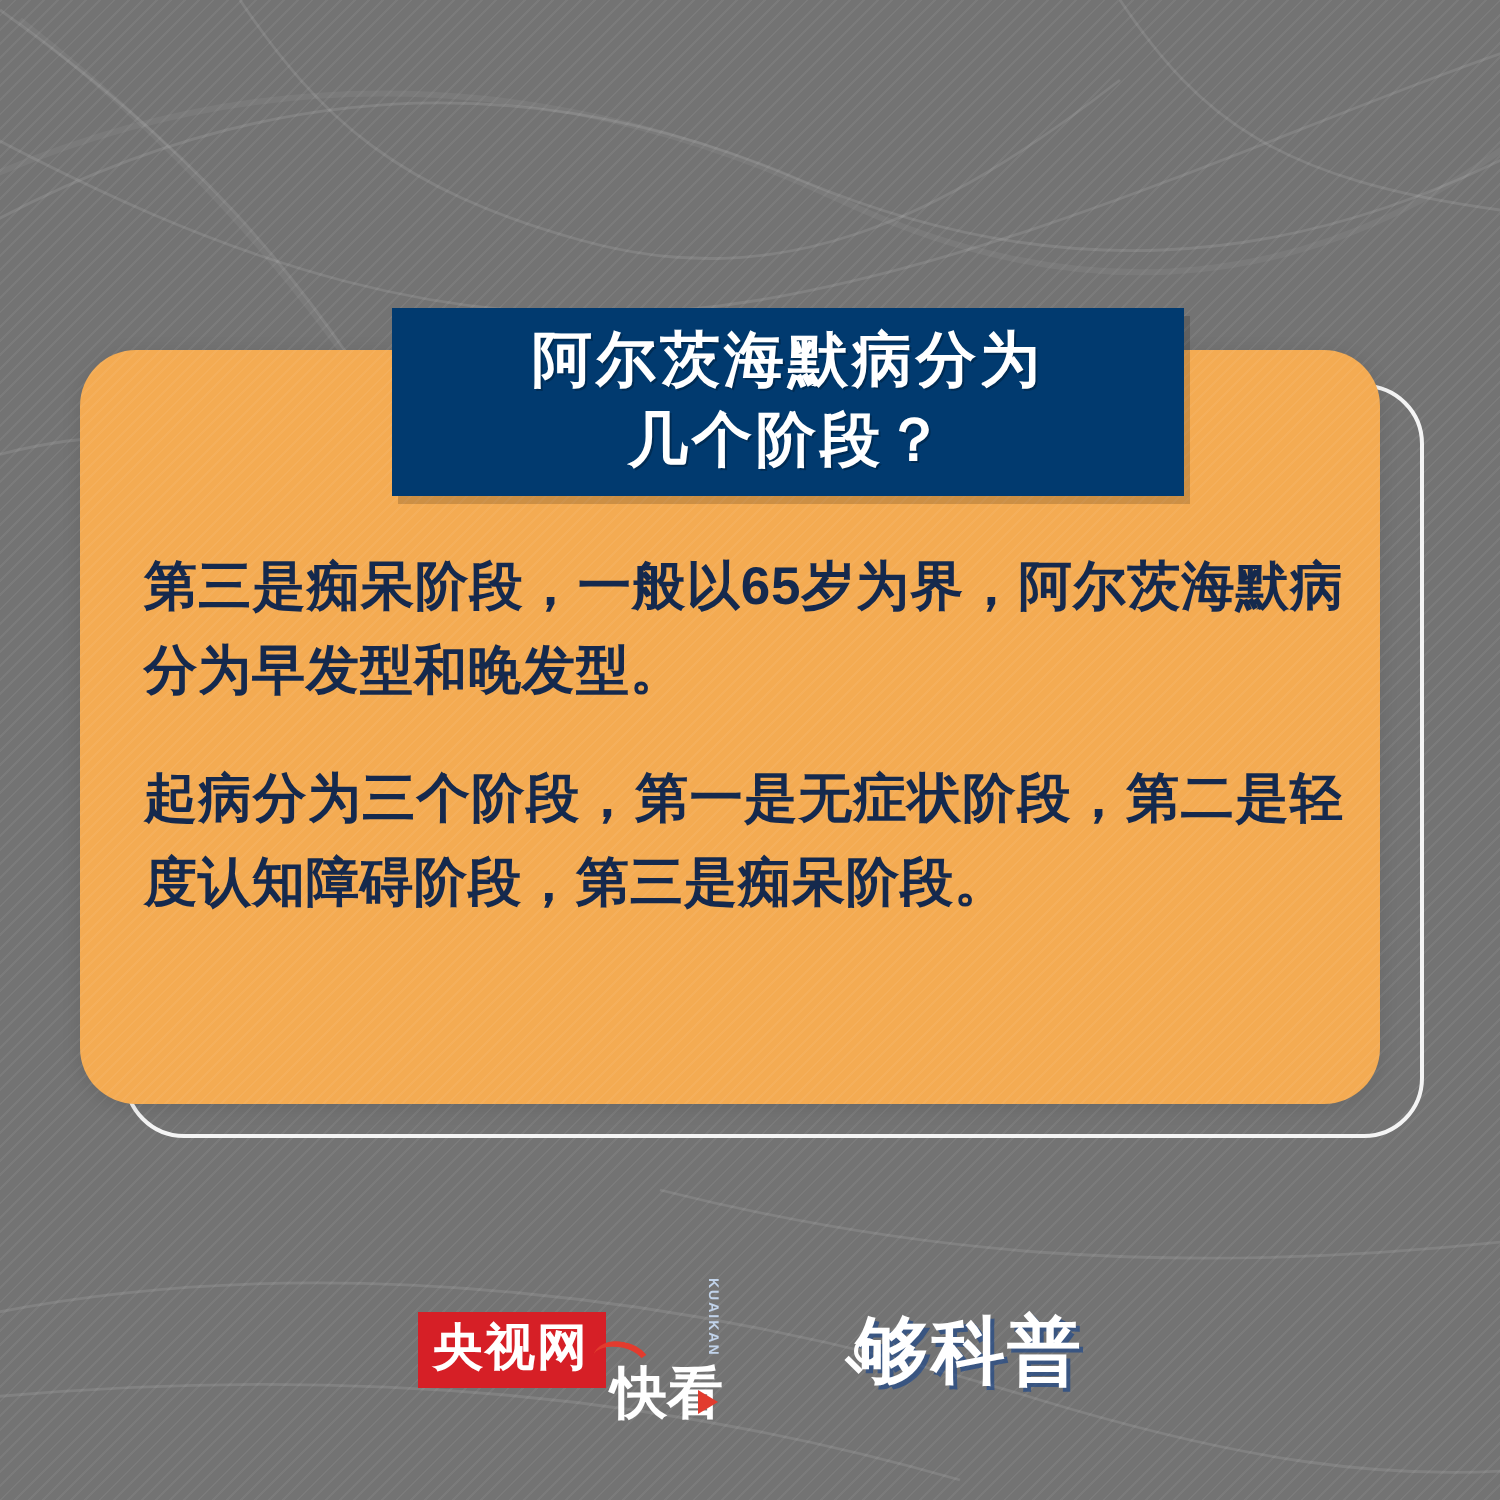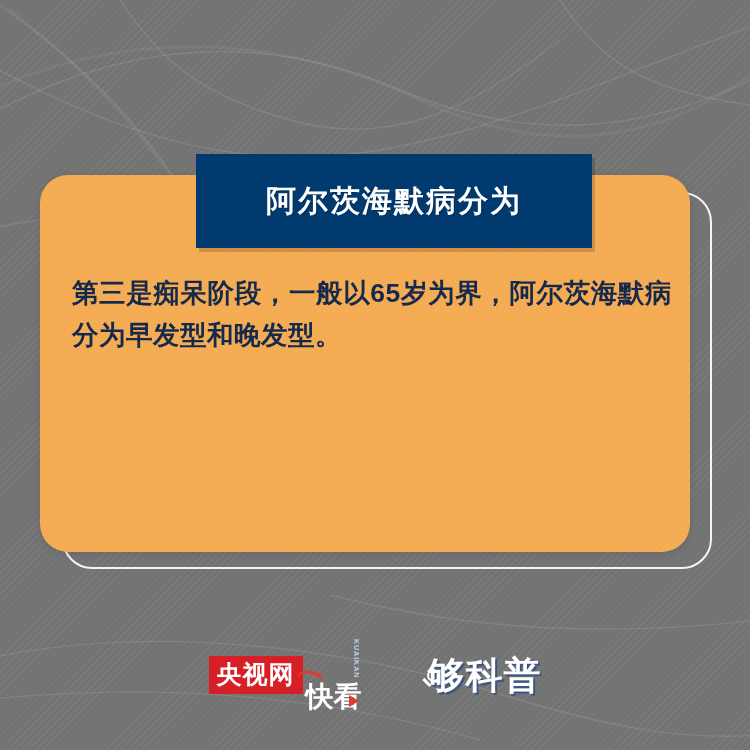--- a/index.html
+++ b/index.html
@@ -219,24 +219,26 @@
   </svg>
 
   <div class="card-outline"></div>
 
   <div class="card">
     <div class="card-tex"></div>
   </div>
 
   <div class="banner">
     <div class="banner-line">阿尔茨海默病分为</div>
+    <div class="banner-line">几个阶段？</div>
   </div>
 
   <div class="body-wrap">
     <p class="para">第三是痴呆阶段，一般以65岁为界，阿尔茨海默病分为早发型和晚发型。</p>
+    <p class="para">起病分为三个阶段，第一是无症状阶段，第二是轻度认知障碍阶段，第三是痴呆阶段。</p>
   </div>
 
   <div class="footer">
 
     <div class="logo-cctv">
       <span class="cctv-box">央视网</span>
       <span class="kuaikan-wrap">
         <span class="kuaikan-en">KUAIKAN</span>
         <span class="kuaikan">
           <span class="kk-swoosh"></span>

